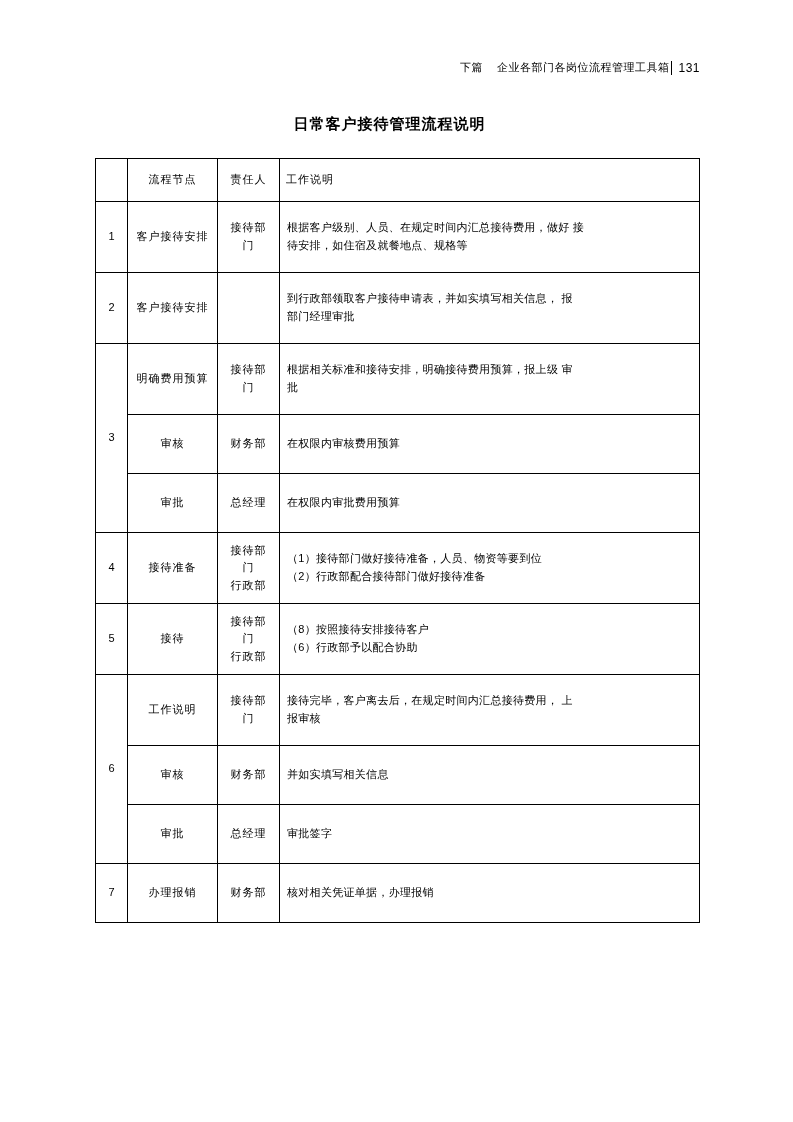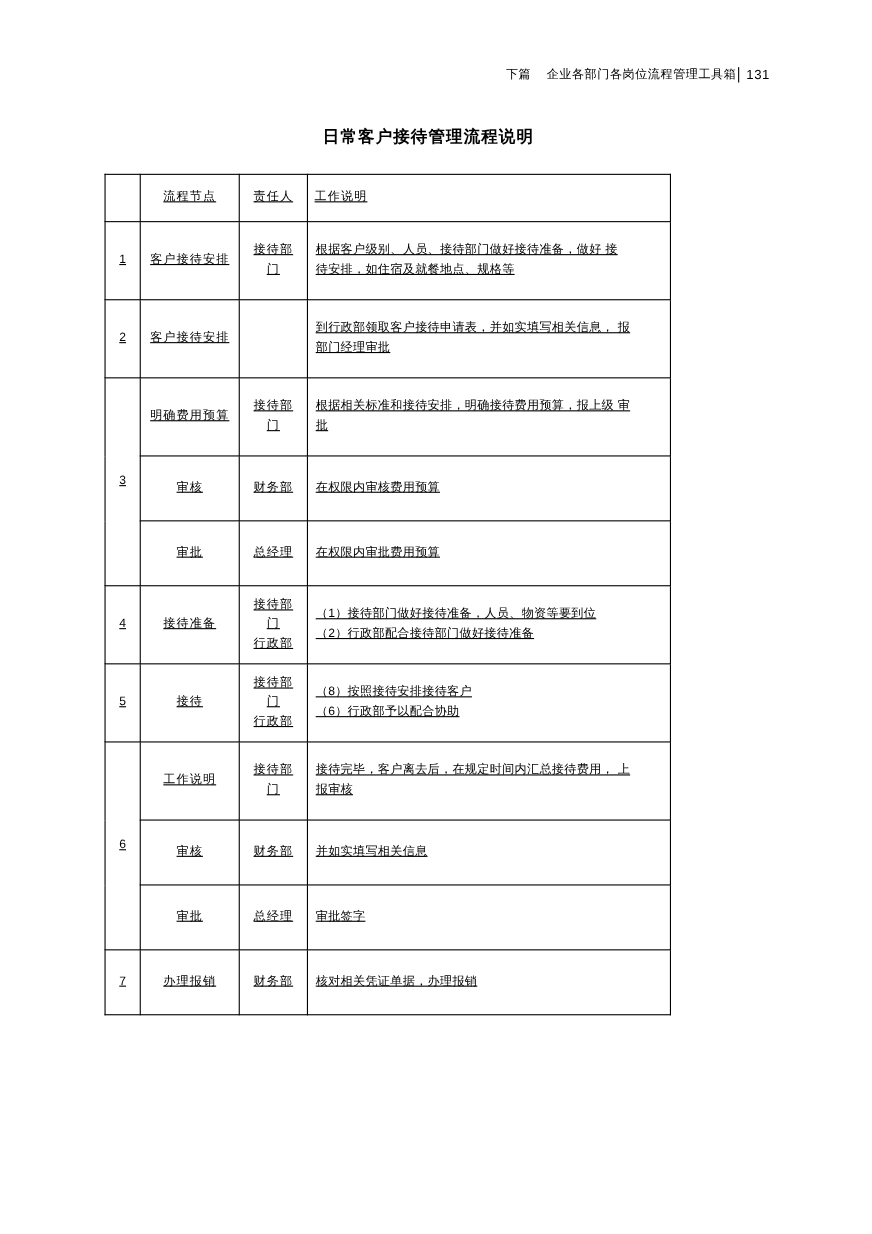--- a/index.html
+++ b/index.html
@@ -62,23 +62,22 @@
   }
   
   .tbl-wrap {
     position: absolute;
     top: 158px;
     left: 95px;
     width: 603px;
   }
   table.flow {
     border-collapse: collapse;
-    width: 515px;
+    width: 605px;
     table-layout: fixed;
-    text-decoration: underline;
   }
   table.flow td {
     border: 1px solid #000000;
     font-size: 11px;
     line-height: 1.6;
     padding: 6px 7px;
     vertical-align: middle;
     word-break: break-all;
   }
   td.c-no {
@@ -139,21 +138,21 @@
           <td class="c-node">流程节点</td>
           <td class="c-owner">责任人</td>
           <td class="c-desc" style="text-align:left">工作说明</td>
         </tr>
 
         <tr class="row-tall">
           <td class="c-no">1</td>
           <td class="c-node">客户接待安排</td>
           <td class="c-owner">接待部门</td>
           <td class="c-desc">
-            <span class="desc-line">根据客户级别、人员、接待部门做好接待准备，做好 接</span>
+            <span class="desc-line">根据客户级别、人员、在规定时间内汇总接待费用，做好 接</span>
             <span class="desc-line">待安排，如住宿及就餐地点、规格等</span>
           </td>
         </tr>
 
         <tr class="row-tall">
           <td class="c-no">2</td>
           <td class="c-node">客户接待安排</td>
           <td class="c-owner"></td>
           <td class="c-desc">
             <span class="desc-line">到行政部领取客户接待申请表，并如实填写相关信息， 报</span>

